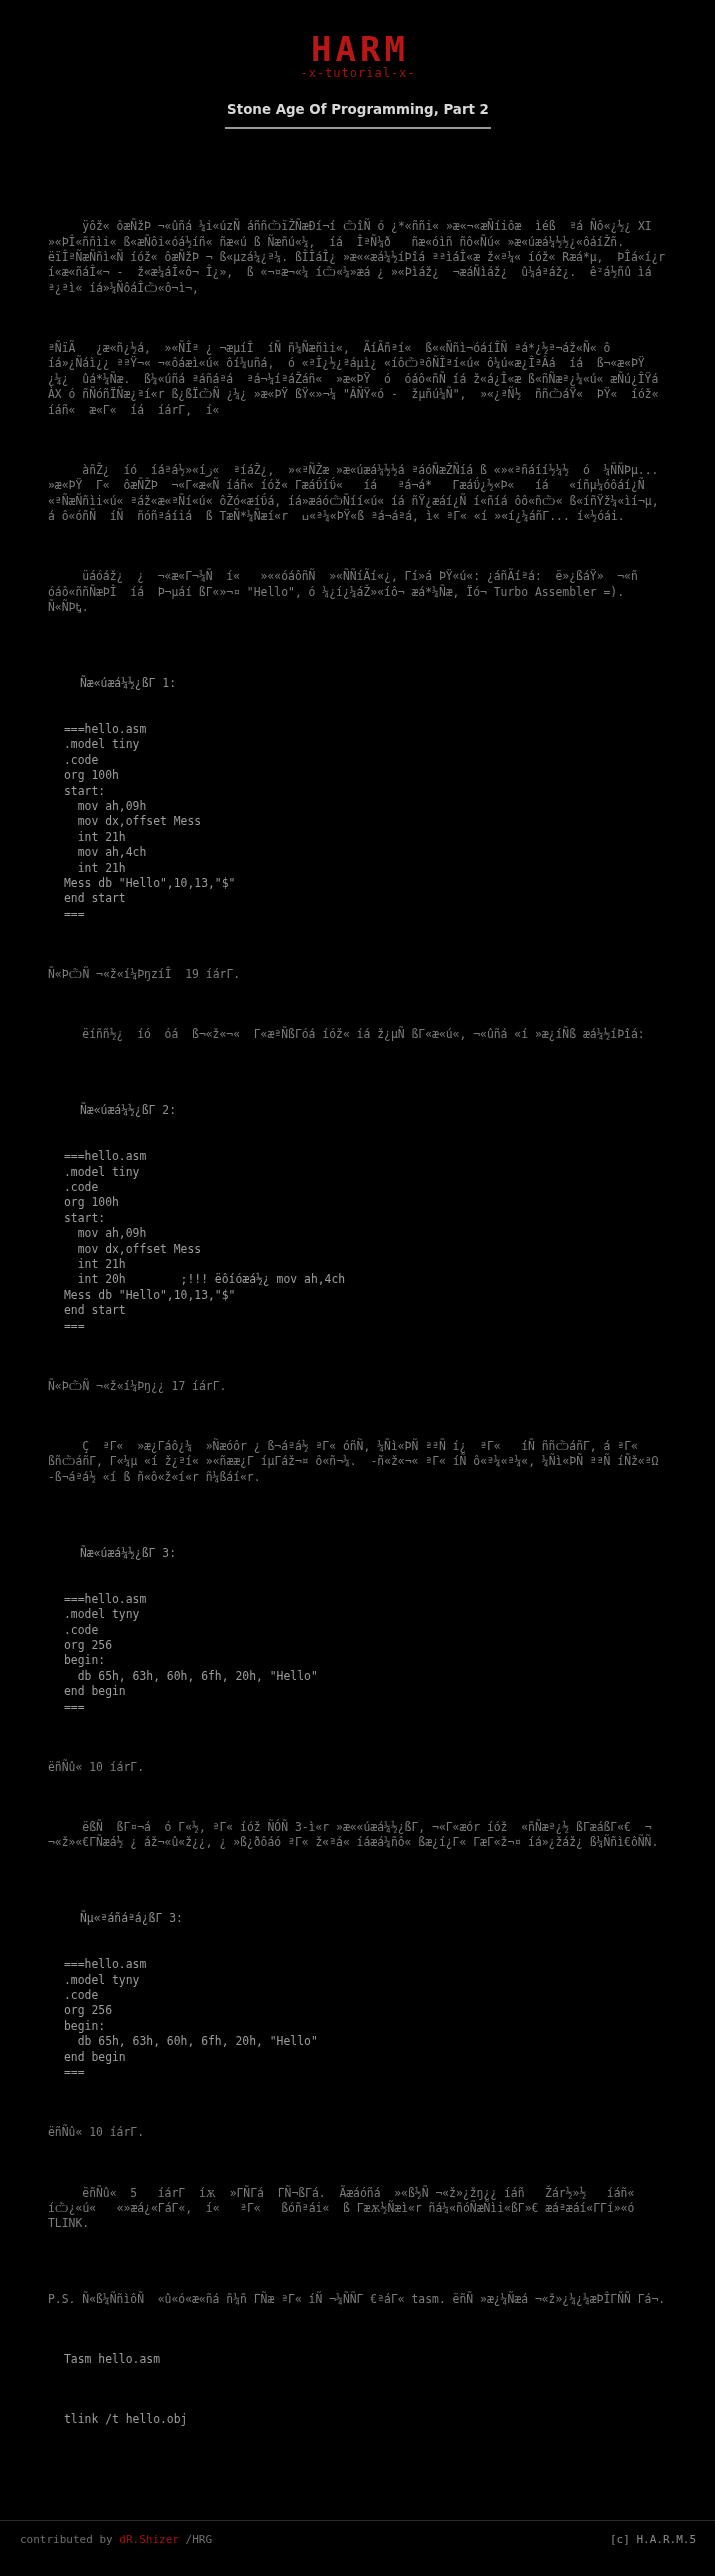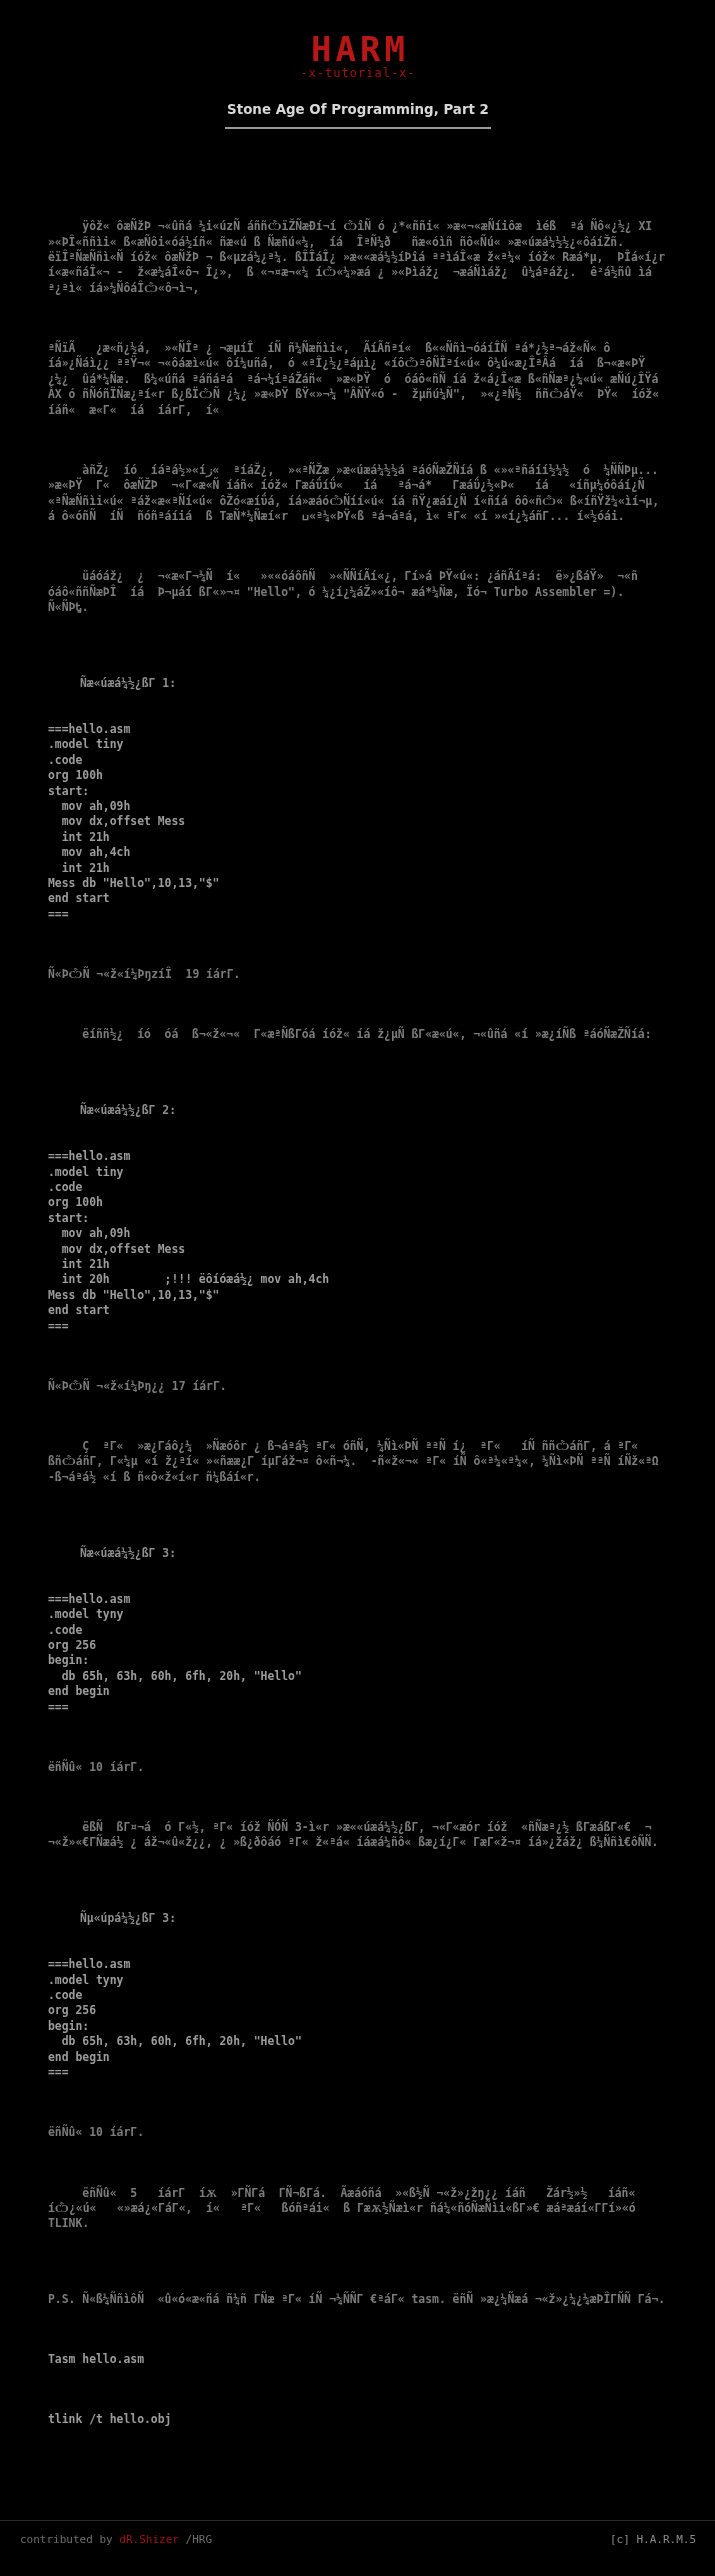--- a/index.html
+++ b/index.html
@@ -64,28 +64,27 @@
   
   .content {
     margin: 0;
     padding: 44px 48px 0 48px;
     font-family: "DejaVu Sans Mono", monospace;
     font-size: 11.4px;
     line-height: 15.4px;
     color: #7c7c7c;
     white-space: pre-wrap;
     word-wrap: break-word;
-    font-weight: bold;
   }
   .para {
     margin: 0 0 14px 0;
     white-space: pre-wrap;
   }
   .code {
-    margin: 0 0 14px 0;
+    margin: 0 0 14px 16px;
     white-space: pre;
     color: #9c9c9c;
     font-size: 11.4px;
     line-height: 15.4px;
   }
   .code-title {
     color: #8f8f8f;
     padding-left: 32px;
   }
 
@@ -146,21 +145,21 @@
 start:
   mov ah,09h
   mov dx,offset Mess
   int 21h
   mov ah,4ch
   int 21h
 Mess db "Hello",10,13,"$"
 end start
 ===</div>
     <div class="para">Ñ«ÞѼÑ ¬«ž«í¼ÞŋzíÎ  19 íárΓ.</div>
-    <div class="para">     ëíññ½¿  íó  óá  ß¬«ž«¬«  Γ«æªÑßΓóá íóž« íá ž¿µÑ ßΓ«æ«ú«, ¬«ûñá «í »æ¿íÑß ªáóÑæŽÑíá:</div>
+    <div class="para">     ëíññ½¿  íó  óá  ß¬«ž«¬«  Γ«æªÑßΓóá íóž« íá ž¿µÑ ßΓ«æ«ú«, ¬«ûñá «í »æ¿íÑß æá¼½íÞîá:</div>
 
     <div class="code-title">Ñæ«úæá¼½¿ßΓ 2:</div>
     <div class="code">===hello.asm
 .model tiny
 .code
 org 100h
 start:
   mov ah,09h
   mov dx,offset Mess
   int 21h
@@ -176,21 +175,21 @@
 .model tyny
 .code
 org 256
 begin:
   db 65h, 63h, 60h, 6fh, 20h, "Hello"
 end begin
 ===</div>
     <div class="para">ëñÑû« 10 íárΓ.</div>
     <div class="para">     ëßÑ  ßΓ¤¬á  ó Γ«½, ªΓ« íóž ÑÓÑ 3-ì«r »æ««úæá¼½¿ßΓ, ¬«Γ«æór íóž  «ñÑæª¿½ ßΓæáßΓ«€  ¬  ¬«ž»«€ΓÑæá½ ¿ áž¬«û«ž¿¿, ¿ »ß¿ðôáó ªΓ« ž«ªá« íáæá¼ñô« ßæ¿í¿Γ« ΓæΓ«ž¬¤ íá»¿žáž¿ ß¼Ññì€ôÑÑ.</div>
 
-    <div class="code-title">Ñµ«úpá¼½¿ßΓ 3:</div>
+    <div class="code-title">Ñµ«ªáñáªá¿ßΓ 3:</div>
     <div class="code">===hello.asm
 .model tyny
 .code
 org 256
 begin:
   db 65h, 63h, 60h, 6fh, 20h, "Hello"
 end begin
 ===</div>
     <div class="para">ëñÑû« 10 íárΓ.</div>
     <div class="para">     ëñÑû«  5   íárΓ  íѪ  »ΓÑΓá  ΓÑ¬ßΓá.  Ãæáóñá  »«ß½Ñ ¬«ž»¿žŋ¿¿ íáñ   Žár½»½   íáñ«   íѼ¿«ú«   «»æá¿«ΓáΓ«,  í«   ªΓ«   ßóñªái«  ß ΓæѪ½Ñæì«r ñá¼«ñóÑæÑìi«ßΓ»€ æáªæáí«ΓΓí»«ó TLINK.</div>

